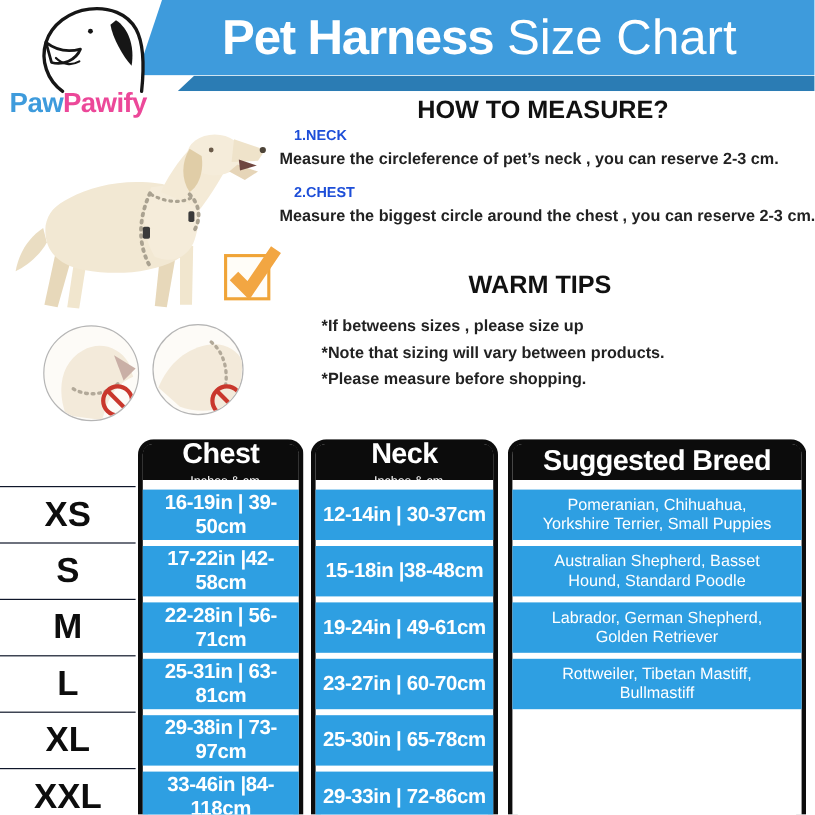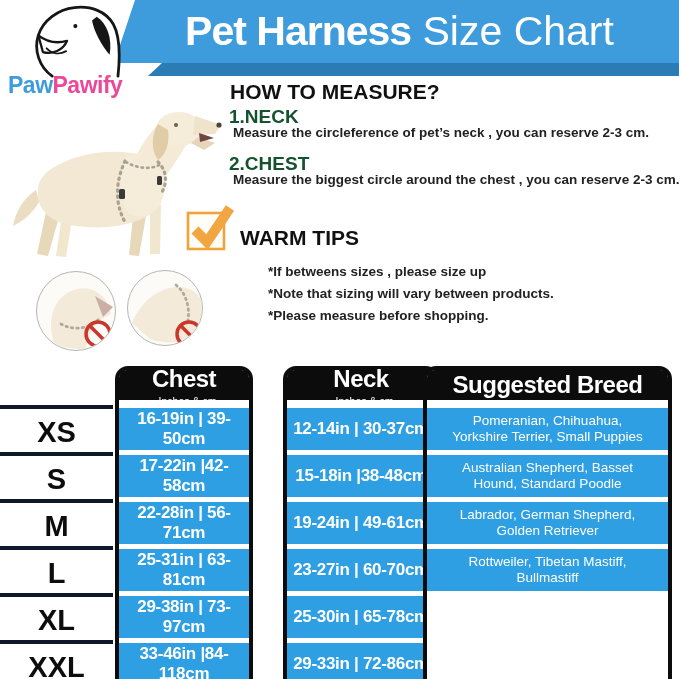--- a/index.html
+++ b/index.html
@@ -20,37 +20,37 @@
   .logo-text .paw{color:var(--blue,#3e9bdc);}
   .logo-text .pawify{color:#ec4899;}
   
   .dog-photo{position:absolute;top:104px;left:8px;width:218px;height:158px;}
   .check-icon{position:absolute;top:201px;left:184px;width:54px;height:54px;}
   .inset-circle{position:absolute;border-radius:50%;border:1.5px solid #b5b5b5;background:#fdfbf7;overflow:hidden;}
   #circle-neck{top:271px;left:36px;width:78px;height:78px;}
   #circle-chest{top:270px;left:127px;width:74px;height:74px;}
   .inset-circle svg{position:absolute;top:0;left:0;}
   
-  .sec-title{position:absolute;font-weight:800;font-size:21px;color:#111;letter-spacing:0;text-align:left;}
+  .sec-title{position:absolute;font-weight:800;font-size:21px;color:#111;letter-spacing:0;text-align:center;}
   #htm-title{top:80px;left:230px;width:445px;}
   #wt-title{top:226px;left:240px;width:420px;}
-  .step-label{position:absolute;left:229px;font-size:19px;font-weight:800;color:#14532d;}
+  .step-label{position:absolute;left:245px;font-size:12px;font-weight:800;color:#1d4ed8;}
   .step-text{position:absolute;left:233px;font-size:13.5px;font-weight:600;color:#222;white-space:nowrap;}
   #step1-label{top:106px;} #step1-text{top:125px;}
   #step2-label{top:153px;} #step2-text{top:172px;}
   .tip{position:absolute;left:268px;font-size:13.5px;font-weight:700;color:#222;white-space:nowrap;}
   #tip-0{top:264px;} #tip-1{top:286px;} #tip-2{top:308px;}
   
   .size-col{position:absolute;top:405px;left:0;width:113px;}
-  .size-row{height:47px;line-height:46px;border-top:4px solid #0f172a;box-sizing:border-box;
+  .size-row{height:47px;line-height:46px;border-top:1px solid #0f172a;box-sizing:border-box;
             text-align:center;font-size:29px;font-weight:700;color:#0d0d0d;}
   .tcol{position:absolute;top:366px;height:313px;box-sizing:border-box;background:#fff;
         border:4px solid var(--black,#0c0c0c);border-bottom:none;border-radius:13px 13px 0 0;}
   #col-chest{left:115px;width:138px;}
-  #col-neck{left:259px;width:156px;margin-left:24px;}
+  #col-neck{left:259px;width:156px;}
   #col-breed{left:423px;width:249px;}
   .tcol-header{height:30px;background:var(--black,#0c0c0c);border-radius:8px 8px 0 0;
         display:flex;align-items:center;justify-content:center;color:#fff;flex-direction:column;}
   .tcol-header .big{font-size:24px;font-weight:800;letter-spacing:-0.5px;}
   .tcol-header .sub{font-size:10.5px;font-weight:400;margin-left:7px;transform:translateY(2px);}
   .cells{padding-top:8px;}
   .cell{height:42px;margin:0 0 5px 0;background:var(--cell-blue,#2e9fe2);color:#fff;
         display:flex;align-items:center;justify-content:center;text-align:center;}
   .cell.num{font-size:17px;font-weight:700;letter-spacing:-0.3px;}
   .cell.breed{font-size:13.5px;font-weight:400;line-height:16.5px;white-space:pre-line;}

